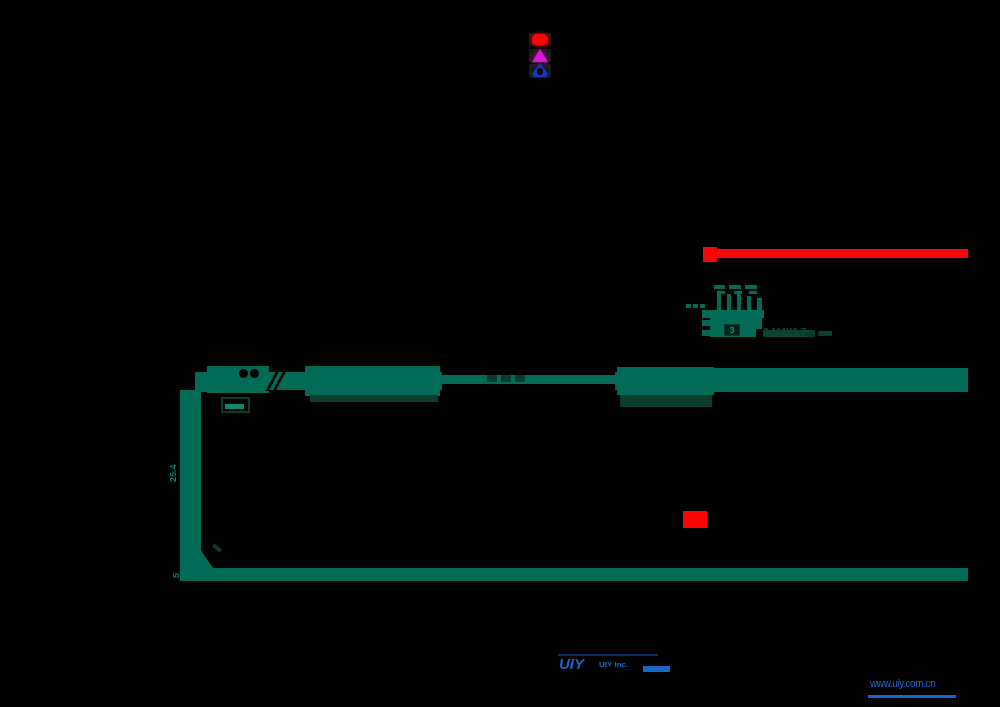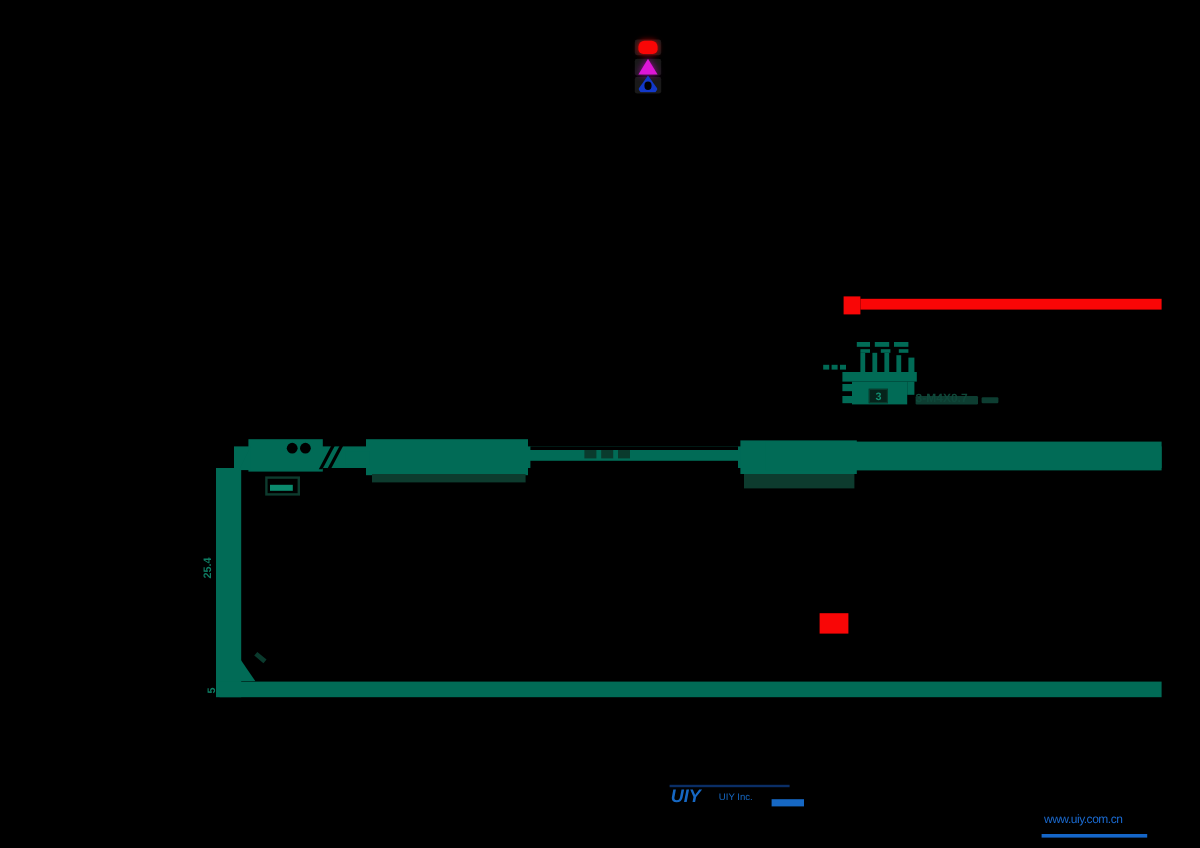--- a/index.html
+++ b/index.html
@@ -30,21 +30,21 @@
   .dim-dash{background:#0A3A2D;}
   .detail-box{border:2px solid var(--tealDark);background:transparent;}
   .detail-bar{background:#0B8A6D;}
   .vtext{color:#0E7D63;font-size:9px;font-weight:bold;transform:rotate(-90deg);transform-origin:0 0;white-space:nowrap;}
   .pin{background:var(--teal);}
   .hole-tag{background:#06231B;color:#12real;border:1px solid #0A3A2D;
     color:#128F70;font-size:9px;line-height:10px;font-weight:bold;text-align:center;}
   .note2{background:var(--tealText);opacity:.85;border-radius:1px;}
   
   .logo-big{color:var(--logoBlue);font-size:15px;font-weight:bold;font-style:italic;letter-spacing:0;line-height:15px;}
-  .logo-small{color:var(--logoBlue);font-size:8px;font-weight:normal;line-height:9px;text-align:right;}
+  .logo-small{color:var(--logoBlue);font-size:8px;font-weight:bold;line-height:9px;text-align:right;}
   .logo-bar{background:var(--logoBlue);}
   .logo-hairline{background:#0A2E66;}
   .link-text{color:var(--linkBlue);font-size:10px;font-weight:normal;letter-spacing:-.4px;text-decoration:none;white-space:nowrap;}
   .link-underline{background:#1566C8;}
 </style>
 </head>
 <body>
 
 <div class="abs" style="left:527px;top:30px;width:26px;height:50px;">
   <div class="abs icon-plate" style="left:2px;top:3px;width:22px;height:13px;"></div>

